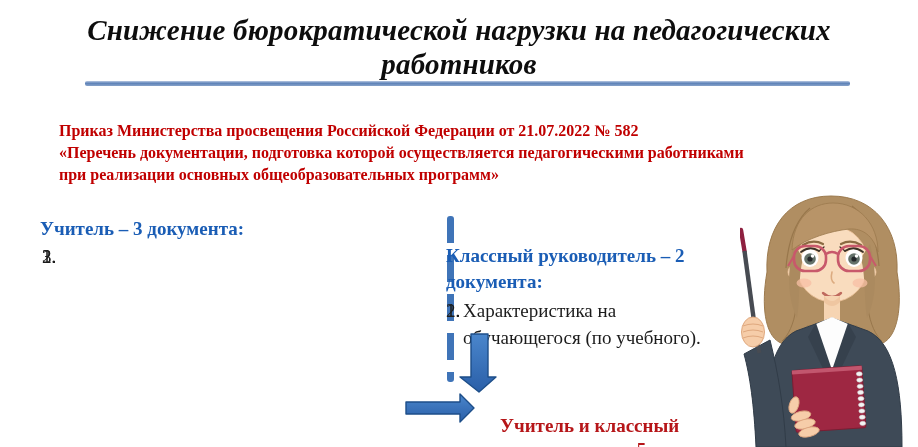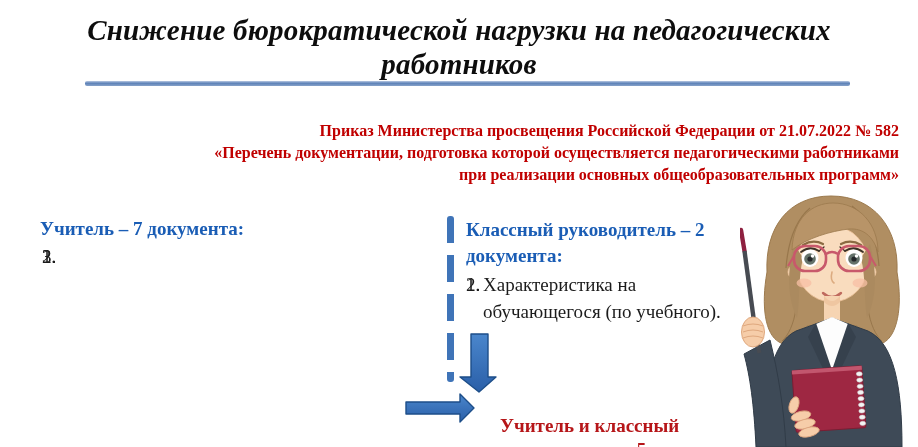--- a/index.html
+++ b/index.html
@@ -13,27 +13,27 @@
   .title{
     top:13px; left:49px; width:820px; margin:0; text-align:center;
     font-style:italic; font-weight:700; font-size:29px; line-height:34px;
     color:#0d0d0d; white-space:pre-line; letter-spacing:0.2px;
   }
   .title-underline{
     top:81px; left:85px; width:765px; height:5px; border-radius:2px;
     background:linear-gradient(180deg,#b9c9e2 0%,#5d82b8 45%,#87a2c9 100%);
   }
   .decree{
-    top:120px; left:59px; width:840px; text-align:right;
+    top:120px; left:59px; width:840px; text-align:left;
     color:#c00000; font-weight:700; font-size:16px; line-height:22px;
     white-space:pre-line;
   }
   .col{top:217px;}
   .col-left{left:40px; width:406px;}
-  .col-right{left:466px; width:296px;}
+  .col-right{left:446px; width:296px;margin-top:26px;}
   .col-heading{
     margin:0 0 4px 0; color:#1a5db5; font-weight:700; font-size:19px;
     line-height:24px; white-space:pre-line;
   }
   .col-right .col-heading{line-height:26px; margin-bottom:2px;}
   .doc-list{list-style:none; margin:0; padding:0; font-size:19px; line-height:23px;}
   .doc-list li{position:relative; padding-left:38px; margin:0;}
   .doc-list .num{position:absolute; left:2px; top:0;}
   .doc-list .txt{white-space:pre-line;}
   .col-right .doc-list{line-height:27px;}
@@ -58,21 +58,21 @@
 
   <h1 class="abs title">Снижение бюрократической нагрузки на педагогических
 работников</h1>
   <div class="abs title-underline"></div>
 
   <div class="abs decree">Приказ Министерства просвещения Российской Федерации от 21.07.2022 № 582
 «Перечень документации, подготовка которой осуществляется педагогическими работниками
 при реализации основных общеобразовательных программ»</div>
 
   <section class="abs col col-left">
-    <h2 class="col-heading">Учитель – 7 документа:</h2>
+    <h2 class="col-heading">Учитель – 3 документа:</h2>
     <ol class="doc-list">
       <li>
         <span class="num">1.</span>
       </li>
       <li>
         <span class="num">2.</span>
       </li>
       <li>
         <span class="num">3.</span>
       </li>

